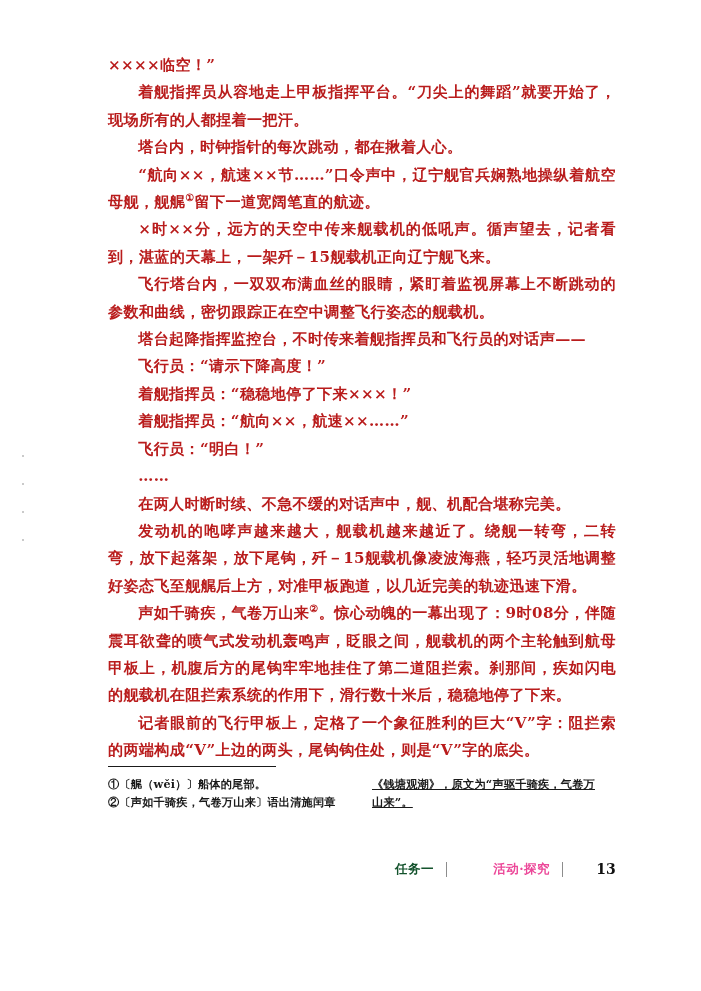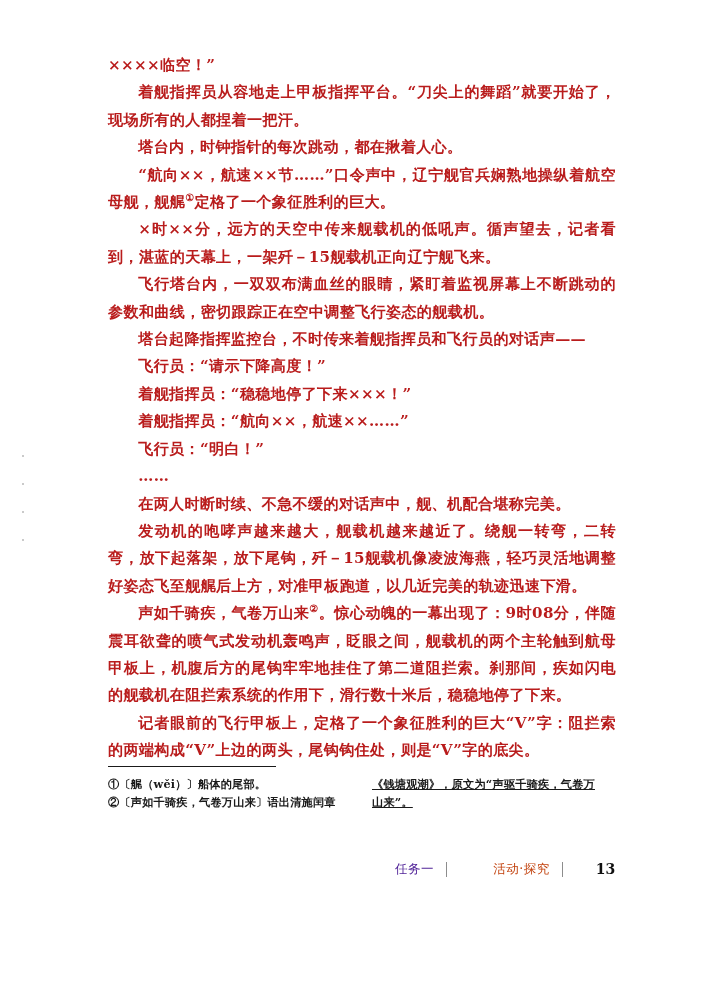--- a/index.html
+++ b/index.html
@@ -124,40 +124,40 @@
   .footer-inner {
     position: absolute;
     left: 395px;
     top: 0;
     display: flex;
     align-items: center;
     height: 22px;
   }
   .footer-task {
     font-size: 12.5px;
-    font-weight: 400;
-    color: #4c1d95;
+    font-weight: 700;
+    color: #14532d;
     letter-spacing: 0.5px;
   }
   .footer-div {
     width: 1.2px;
     height: 15px;
     background: #8d8d8d;
     margin: 0 46px 0 12px;
   }
   .footer-div2 {
     width: 1.2px;
     height: 15px;
     background: #8d8d8d;
     margin: 0 13px 0 12px;
   }
   .footer-section {
     font-size: 12.5px;
-    font-weight: 400;
-    color: #c2410c;
+    font-weight: 700;
+    color: #ec4899;
     letter-spacing: 0.5px;
   }
   .footer-page {
     font-size: 14px;
     font-weight: 700;
     color: #111111;
     margin-left: 20px;
   }
 </style>
 </head>
@@ -173,21 +173,21 @@
   </div>
 
   <div class="body-text">
 
     <p class="para nolead">××××临空！”</p>
 
     <p class="para indent">着舰指挥员从容地走上甲板指挥平台。“刀尖上的舞蹈”就要开始了，现场所有的人都捏着一把汗。</p>
 
     <p class="para indent">塔台内，时钟指针的每次跳动，都在揪着人心。</p>
 
-    <p class="para indent"><span>“航向××，航速××节……”口令声中，辽宁舰官兵娴熟地操纵着航空母舰，舰艉</span><sup class="fn">①</sup><span>定格了一个象征胜利的巨大。</span></p>
+    <p class="para indent"><span>“航向××，航速××节……”口令声中，辽宁舰官兵娴熟地操纵着航空母舰，舰艉</span><sup class="fn">①</sup><span>留下一道宽阔笔直的航迹。</span></p>
 
     <p class="para indent">×时××分，远方的天空中传来舰载机的低吼声。循声望去，记者看到，湛蓝的天幕上，一架歼－15舰载机正向辽宁舰飞来。</p>
 
     <p class="para indent">飞行塔台内，一双双布满血丝的眼睛，紧盯着监视屏幕上不断跳动的参数和曲线，密切跟踪正在空中调整飞行姿态的舰载机。</p>
 
     <p class="para indent">塔台起降指挥监控台，不时传来着舰指挥员和飞行员的对话声——</p>
 
     <p class="para indent">飞行员：“请示下降高度！”</p>
 
     <p class="para indent">着舰指挥员：“稳稳地停了下来×××！”</p>

